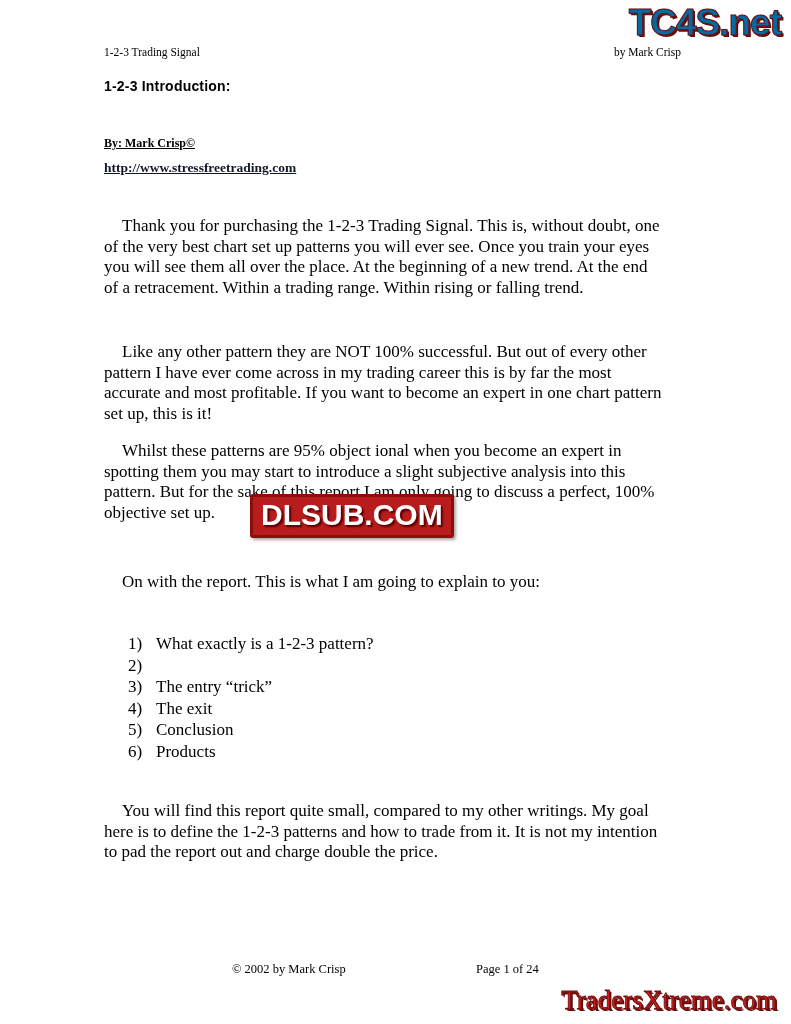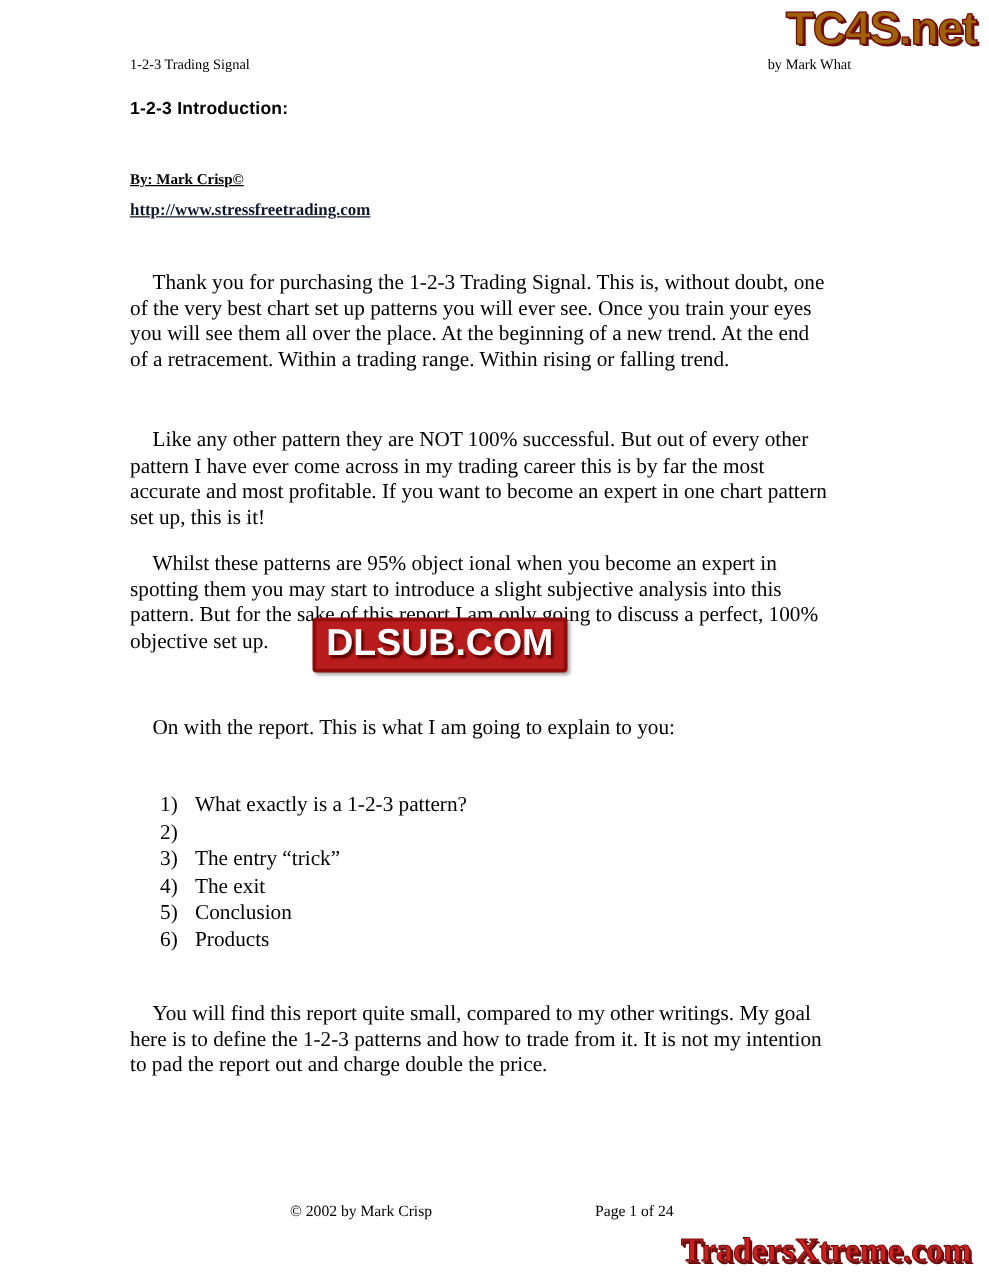--- a/index.html
+++ b/index.html
@@ -24,21 +24,21 @@
 
   
   .wm-tc4s {
     position: absolute;
     top: 2px;
     right: 10px;
     font-family: "Liberation Sans", sans-serif;
     font-weight: bold;
     font-size: 37px;
     letter-spacing: -1px;
-    color: #a16207;
+    color: #0369a1;
     text-shadow:
       1px 1px 0 #7d1010,
       2px 2px 0 #5d0a0a,
       0 0 1px #8a1414;
     -webkit-text-stroke: 1px #6d0f0f;
     pointer-events: none;
   }
 
   
   .runhead {
@@ -160,41 +160,41 @@
     pointer-events: none;
     line-height: 1.05;
   }
 
   
   .wm-tx {
     position: absolute;
     bottom: 8px;
     right: 14px;
     font-family: "Liberation Serif", serif;
-    font-weight: bold;
+    font-weight: normal;
     font-style: normal;
     font-size: 27px;
     color: #cc1f1f;
     text-shadow:
       1px 1px 0 #7d0f0f,
       2px 2px 0 #5c0808;
     -webkit-text-stroke: 0.8px #6d0d0d;
     pointer-events: none;
   }
 </style>
 </head>
 <body>
 
 <div class="page">
 
   <div class="wm-tc4s">TC4S.net</div>
 
   <div class="runhead">
     <span class="left">1-2-3 Trading Signal</span>
-    <span class="right">by Mark What</span>
+    <span class="right">by Mark Crisp</span>
   </div>
 
   <div class="h1">1-2-3 Introduction:</div>
 
   <div class="byline">By: Mark Crisp©</div>
 
   <a class="weburl" href="#">http://www.stressfreetrading.com</a>
 
   <div class="body-block" id="p1">
     <p class="para">Thank you for purchasing the 1-2-3 Trading Signal. This is, without doubt, one of the very best chart set up patterns you will ever see. Once you train your eyes you will see them all over the place. At the beginning of a new trend. At the end of a retracement. Within a trading range. Within rising or falling trend.</p>

